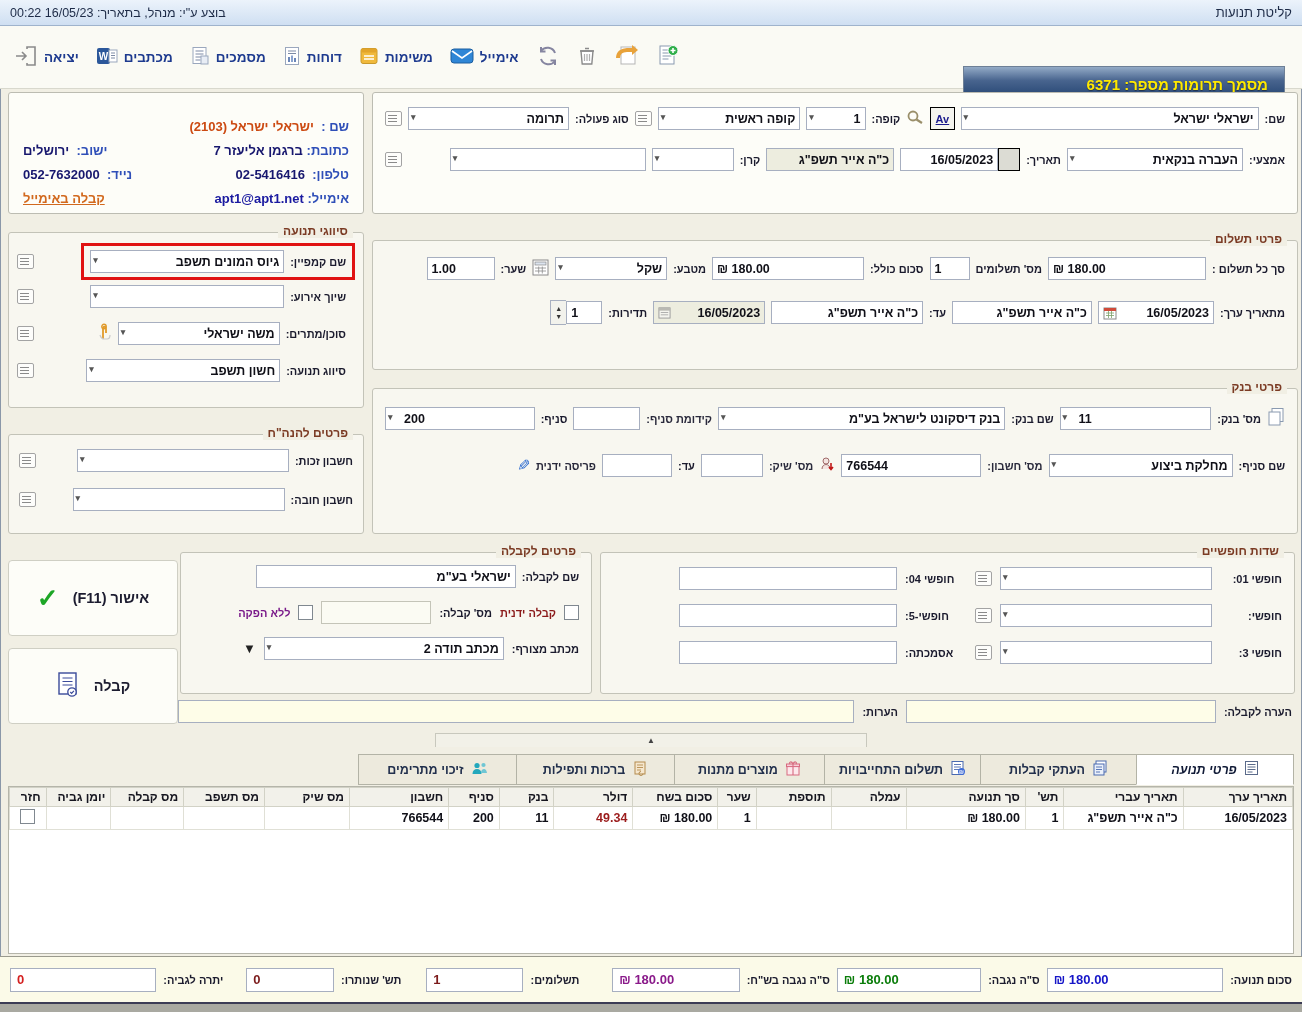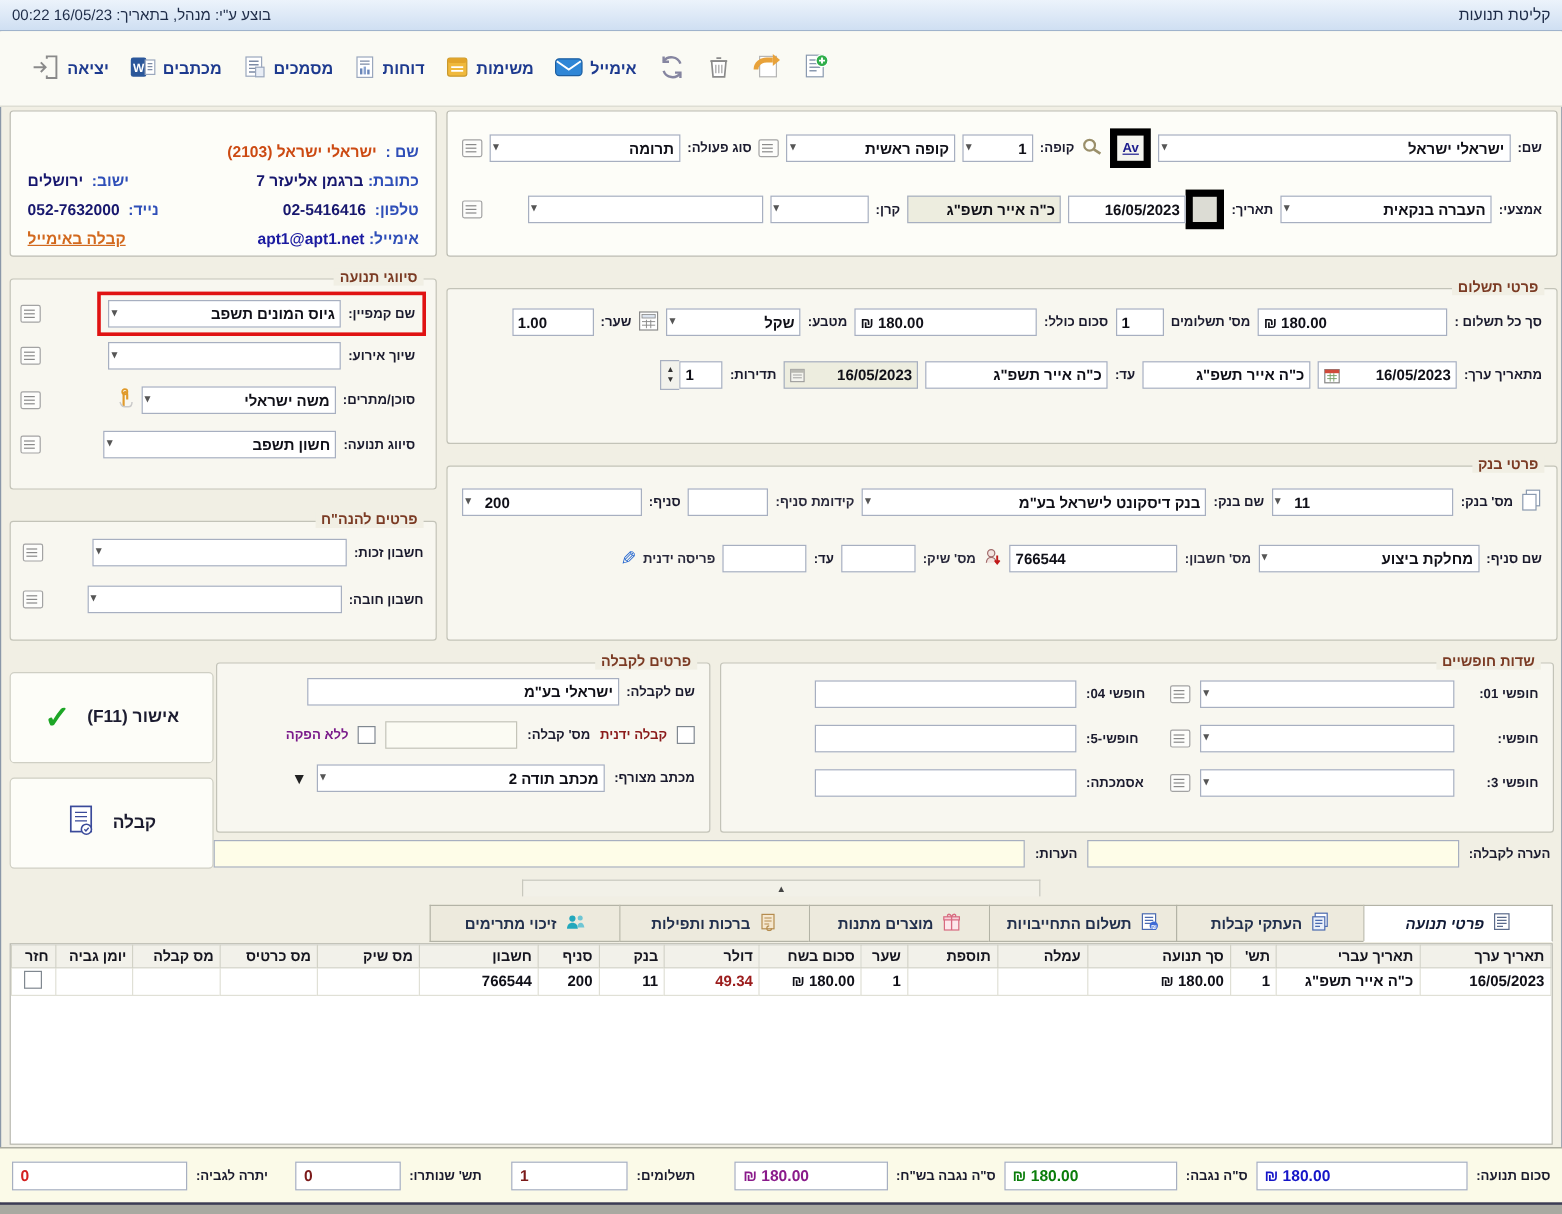--- a/index.html
+++ b/index.html
@@ -10,21 +10,21 @@
     box-shadow:inset 0 0 0 1px #8a97a8;
   }
   
   .titlebar{position:absolute;left:0;top:0;width:1302px;height:26px;
     background:linear-gradient(#ecf3fb,#cfdff2);border-bottom:1px solid #9fb3cc;
     display:flex;align-items:center;justify-content:space-between;padding:0 10px;box-sizing:border-box;}
   .titlebar .t-right{font-size:13px;color:#1d2b47;}
   .titlebar .t-left{font-size:12.5px;color:#1d2b47;direction:rtl;}
   
   .toolbar{position:absolute;left:0;top:26px;width:1302px;height:62px;background:#fafaf4;border-bottom:1px solid #d8d8cd;}
-  .tools{position:absolute;left:26px;top:8px;height:46px;display:flex;align-items:center;gap:17px;direction:ltr;justify-content:space-between;}
+  .tools{position:absolute;left:14px;top:8px;height:46px;display:flex;align-items:center;gap:17px;direction:ltr;justify-content:space-between;}
   .tool{display:flex;align-items:center;gap:6px;cursor:pointer;}
   .tool .tlabel{font-size:13.5px;color:#1d3a8f;font-weight:bold;direction:rtl;}
   .banner{position:absolute;right:17px;top:40px;width:322px;height:36px;box-sizing:border-box;
     background:linear-gradient(180deg,#93aac6 0%,#48648e 40%,#1e3f6d 100%);
     border:1px solid #6d7f96;display:flex;align-items:center;padding-right:16px;
     color:#ffe900;font-weight:bold;font-size:15px;text-shadow:0 1px 1px #00000066;}
   
   .lbl{font-weight:bold;color:#1b1b2e;white-space:nowrap;font-size:11px;}
   .lbl-sm{font-weight:bold;color:#2a2a3c;white-space:nowrap;font-size:11px;}
   .fld{background:#fff;border:1px solid #a7afc0;height:21px;box-sizing:content-box;
@@ -69,21 +69,21 @@
   
   .summary{position:absolute;left:0;top:956px;width:1302px;height:46px;background:#fbfae8;
     border-top:1px solid #9a9a8e;box-sizing:border-box;display:flex;align-items:center;gap:7px;padding:0 10px;}
   .sbox{background:#fff;border:1px solid #a7afc0;height:22px;display:flex;align-items:center;
     padding:0 6px;font-weight:bold;font-size:13px;}
   .bottomstrip{position:absolute;left:0;top:1002px;width:1302px;height:10px;background:#a9a9a1;border-top:2px solid #3c3c55;}
   .collapsebar{position:absolute;left:435px;top:733px;width:430px;height:13px;background:#f2f1e8;
     border:1px solid #c8c8bd;border-bottom:none;display:flex;align-items:center;justify-content:center;
     font-size:8px;color:#444;cursor:pointer;}
   .redbox{border:3px solid #e01212;display:flex;align-items:center;gap:6px;padding:4px 6px;}
-  .minibtn{width:24px;height:21px;border:6px solid #000000;background:#f4f4ee;display:flex;align-items:center;
+  .minibtn{width:24px;height:21px;border:1px solid #000000;background:#f4f4ee;display:flex;align-items:center;
     justify-content:center;font-size:11px;font-weight:bold;color:#222;cursor:pointer;}
   svg{flex:none;}
 </style>
 </head>
 <body>
 
 <div class="titlebar">
   <span class="t-right">קליטת תנועות</span>
   <span class="t-left">בוצע ע"י: מנהל, בתאריך: 16/05/23 00:22</span>
 </div>
@@ -162,20 +162,23 @@
           </svg></span>
     </div>
     <div class="tool">
       <span><svg width="22" height="24" viewBox="0 0 22 24">
             <rect x="3" y="2" width="14" height="18" fill="#fff" stroke="#8a9ab0"></rect>
             <path d="M5.5 6h9M5.5 9h9M5.5 12h9M5.5 15h6" stroke="#8a9ab0" stroke-width="1.2"></path>
             <circle cx="16" cy="6.5" r="5" fill="#2fae4a" stroke="#fff"></circle>
             <path d="M16 4v5M13.5 6.5h5" stroke="#fff" stroke-width="1.6"></path>
           </svg></span>
     </div>
+  </div>
+  <div class="banner">
+    <span>מסמך תרומות מספר: 6371</span>
   </div>
 </div>
 
 <div class="panel" style="left:8px;top:92px;width:356px;height:122px;padding:26px 14px;">
   <div class="contact-row">
     <span><span class="c-lbl">שם :</span>&nbsp;&nbsp;<span style="color:#cc4a12;font-weight:bold;">ישראלי ישראל (2103)</span></span>
   </div>
   <div class="contact-row">
     <span><span class="c-lbl">כתובת:</span> <span class="c-val">ברגמן אליעזר 7</span></span>
     <span><span class="c-lbl">ישוב:</span>&nbsp; <span class="c-val">ירושלים</span></span>
@@ -587,21 +590,21 @@
         <th>סך תנועה</th>
         <th>עמלה</th>
         <th>תוספת</th>
         <th>שער</th>
         <th>סכום בשח</th>
         <th>דולר</th>
         <th>בנק</th>
         <th>סניף</th>
         <th>חשבון</th>
         <th>מס שיק</th>
-        <th>מס כרטיס</th>
+        <th>מס תשפב</th>
         <th>מס קבלה</th>
         <th>יומן גביה</th>
         <th>חזר</th>
       </tr>
     </thead>
     <tbody>
       <tr>
         <td>16/05/2023</td>
         <td>כ"ה אייר תשפ"ג</td>
         <td>1</td>

